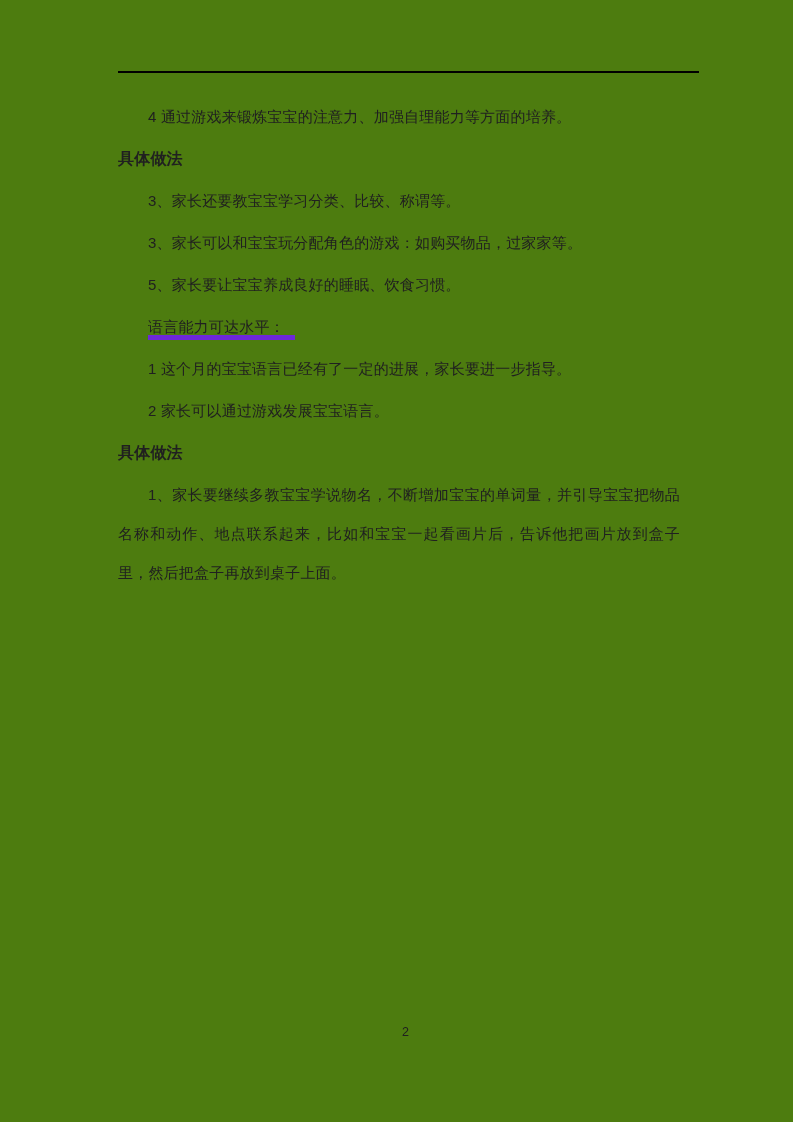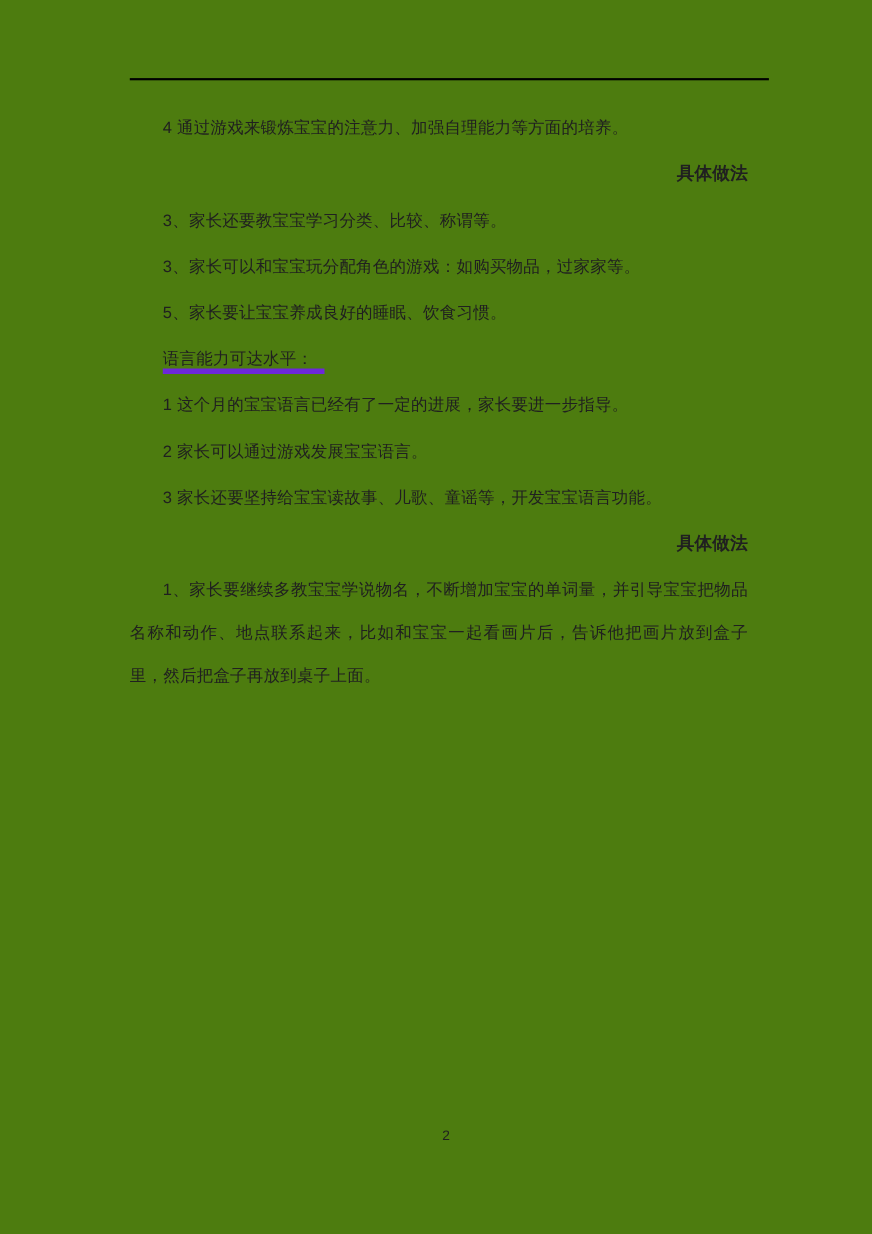--- a/index.html
+++ b/index.html
@@ -35,21 +35,21 @@
     text-align: justify;
     letter-spacing: 0.2px;
   }
   .para {
     margin: 0 0 3px 0;
   }
   .indent {
     text-indent: 2em;
   }
   .heading {
-    text-align: right;
+    text-align: left;
     text-indent: 0;
     font-weight: bold;
     font-size: 16px;
   }
   .subheading-underline {
     border-bottom: 5px solid #6d28d9;
     padding-right: 10px;
   }
   .footer {
     position: absolute;
@@ -85,21 +85,20 @@
 
 
     <p class="para indent">
       <span class="subheading-underline">语言能力可达水平：</span>
     </p>
 
     <p class="para indent">1 这个月的宝宝语言已经有了一定的进展，家长要进一步指导。</p>
 
     <p class="para indent">2 家长可以通过游戏发展宝宝语言。</p>
 
-    <p class="para indent">3 家长还要坚持给宝宝读故事、儿歌、童谣等，开发宝宝语言功能。</p>
 
     <p class="para heading">具体做法</p>
 
     <p class="para indent">1、家长要继续多教宝宝学说物名，不断增加宝宝的单词量，并引导宝宝把物品名称和动作、地点联系起来，比如和宝宝一起看画片后，告诉他把画片放到盒子里，然后把盒子再放到桌子上面。</p>
 
 
   </div>
 
   <div class="footer">
     <span>2</span>

